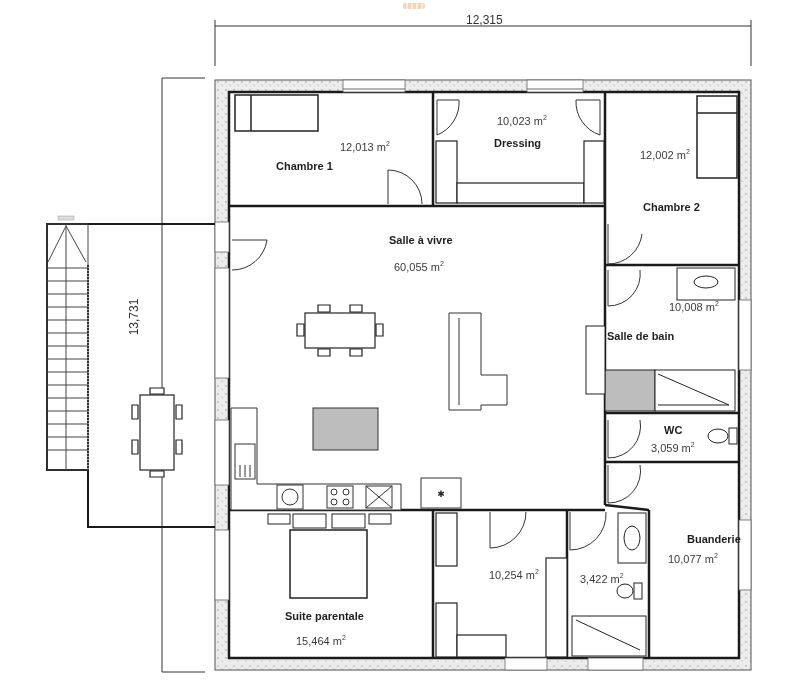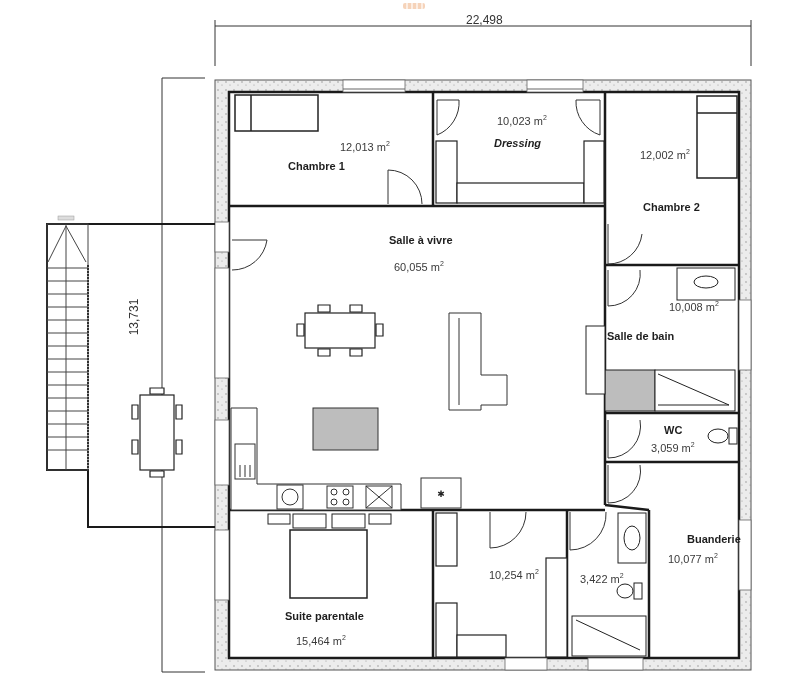--- a/index.html
+++ b/index.html
@@ -208,28 +208,28 @@
   <g stroke="#222" stroke-width="1" fill="#fff">
     <rect x="618" y="513" width="28" height="50"></rect>
     <ellipse cx="632" cy="538" rx="8" ry="12"></ellipse>
     <ellipse cx="625" cy="591" rx="8" ry="7"></ellipse>
     <rect x="634" y="583" width="8" height="16"></rect>
     <rect x="572" y="616" width="74" height="40"></rect>
     <line x1="576" y1="620" x2="640" y2="650"></line>
   </g>
 </svg>
 
-<div class="lbl dim" style="left:466px; top:13px;">22,498</div>
+<div class="lbl dim" style="left:466px; top:13px;">12,315</div>
 <div class="lbl dim dim-v" style="left:114px; top:310px; width:40px; text-align:center;">13,731</div>
 
 <div class="lbl room-area" style="left:340px; top:140px;"><span>12,013</span> <span>m</span><sup>2</sup></div>
-<div class="lbl room-name" style="left:288px; top:160px;">Chambre 1</div>
+<div class="lbl room-name" style="left:276px; top:160px;">Chambre 1</div>
 
 <div class="lbl room-area" style="left:497px; top:114px;"><span>10,023</span> <span>m</span><sup>2</sup></div>
-<div class="lbl room-name" style="left:494px; top:137px;font-style:italic;">Dressing</div>
+<div class="lbl room-name" style="left:494px; top:137px;">Dressing</div>
 
 <div class="lbl room-area" style="left:640px; top:148px;"><span>12,002</span> <span>m</span><sup>2</sup></div>
 <div class="lbl room-name" style="left:643px; top:201px;">Chambre 2</div>
 
 <div class="lbl room-name" style="left:389px; top:234px;">Salle à vivre</div>
 <div class="lbl room-area" style="left:394px; top:260px;"><span>60,055</span> <span>m</span><sup>2</sup></div>
 
 <div class="lbl room-area" style="left:669px; top:300px;"><span>10,008</span> <span>m</span><sup>2</sup></div>
 <div class="lbl room-name" style="left:607px; top:330px;">Salle de bain</div>
 

